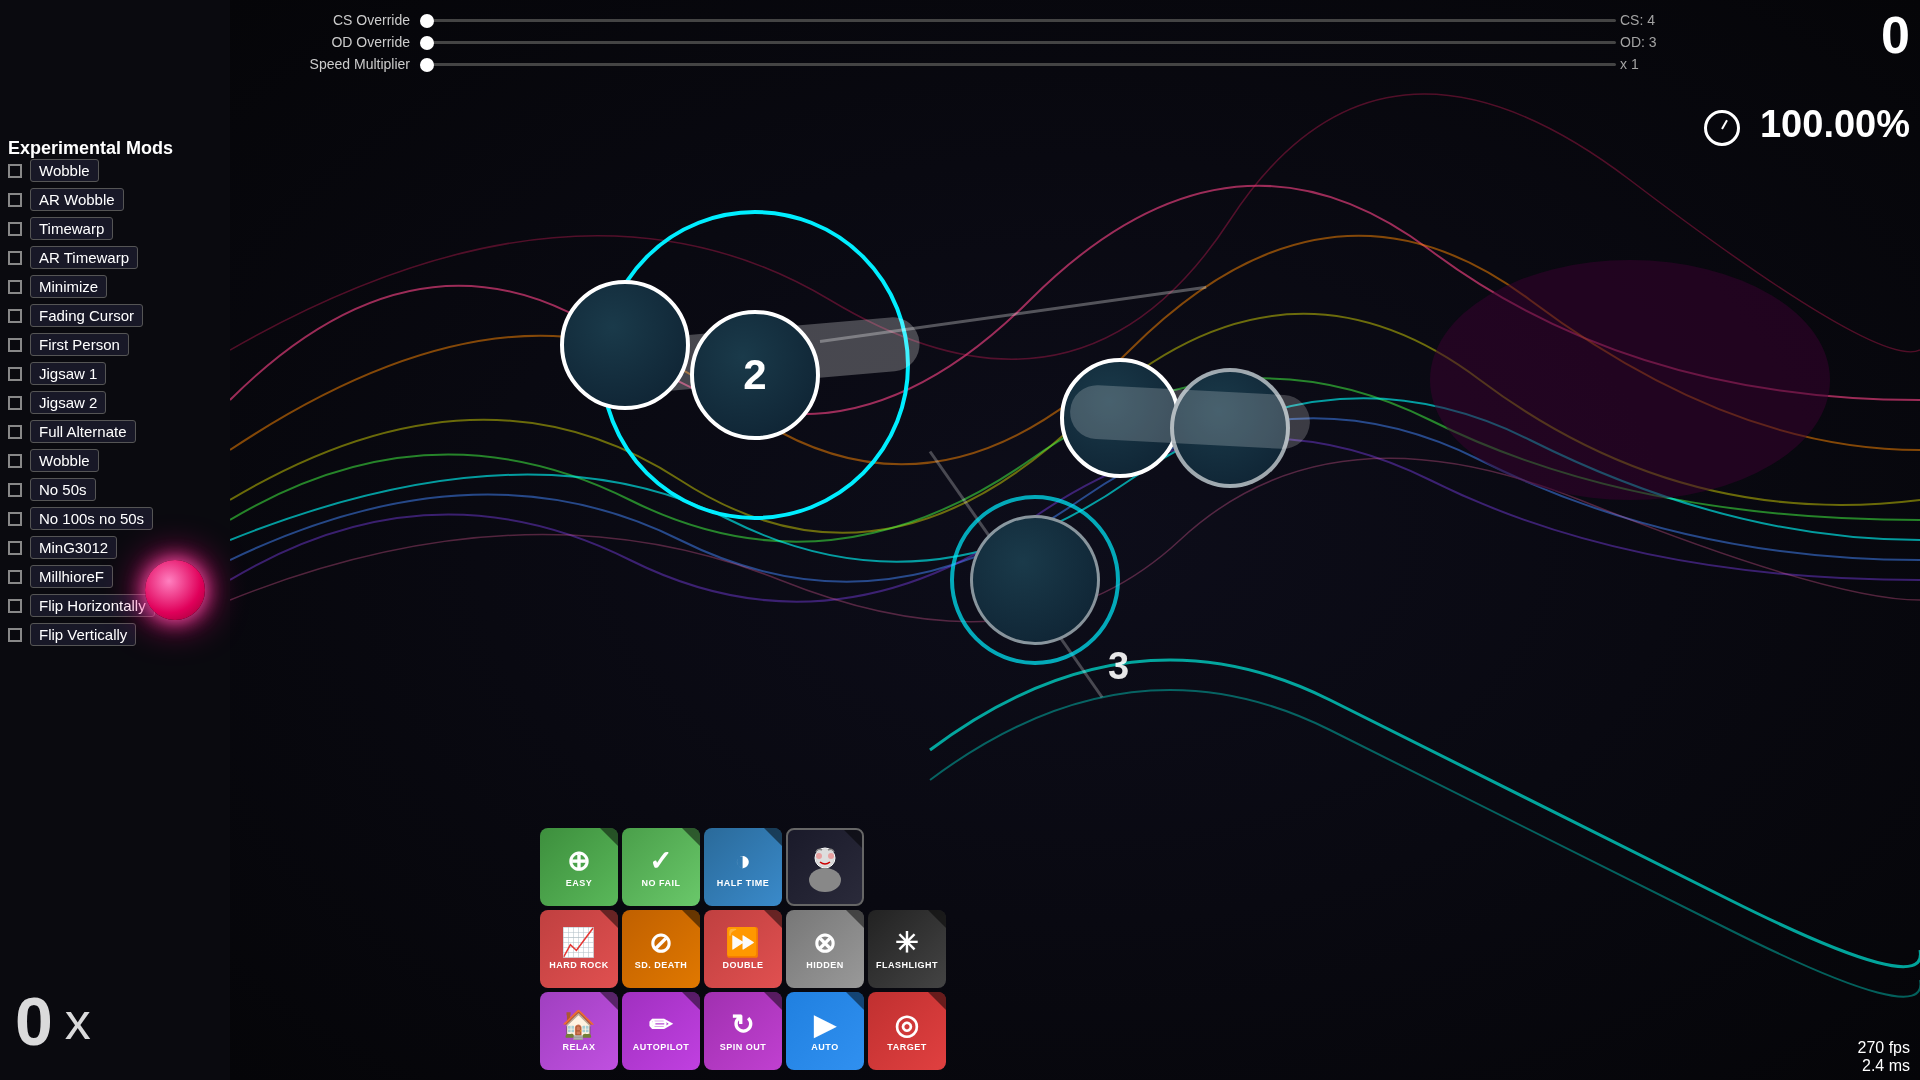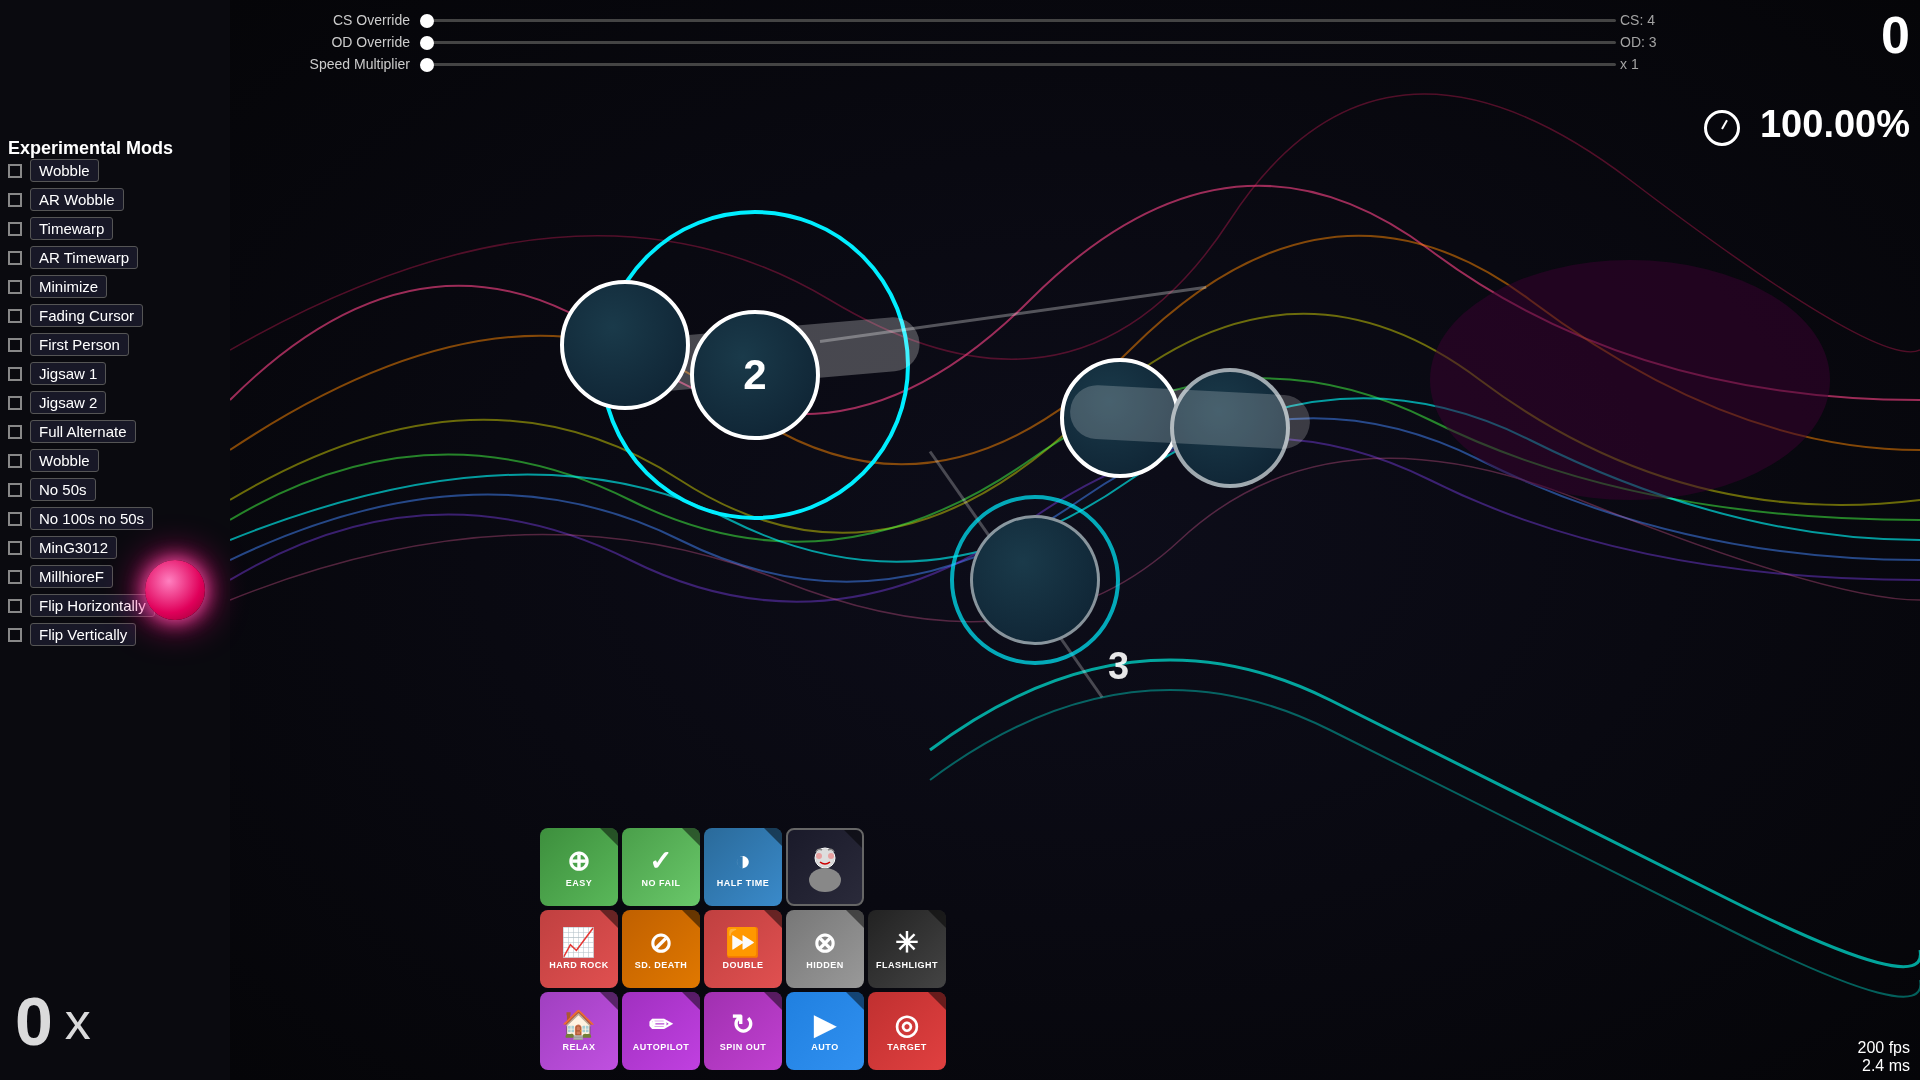--- a/index.html
+++ b/index.html
@@ -513,15 +513,15 @@
       <div class="mod-btn-label">AUTO</div>
     </div>
     <div class="mod-btn btn-target">
       <div class="mod-btn-icon">◎</div>
       <div class="mod-btn-label">TARGET</div>
     </div>
   </div>
 </div>
 
 <div class="bottom-right-info">
-  <div class="fps-text">200 fps</div>
+  <div class="fps-text">270 fps</div>
   <div class="fps-text">2.4 ms</div>
 </div>
 
 </body></html>

